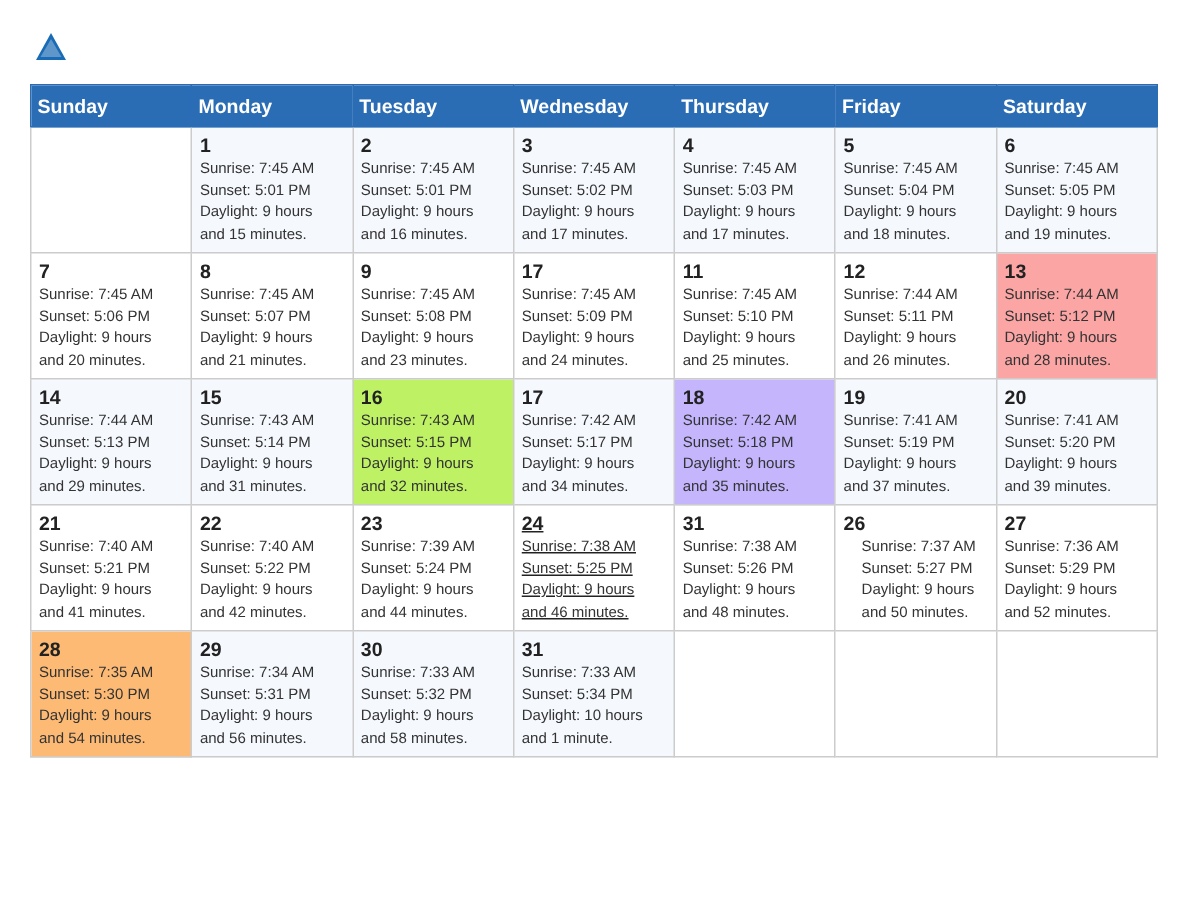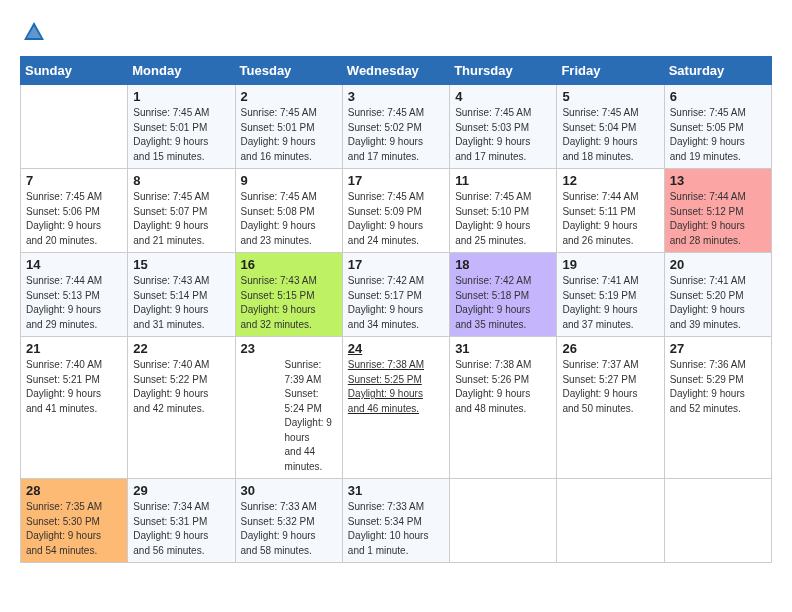--- a/index.html
+++ b/index.html
@@ -297,42 +297,42 @@
           </td>
           <td style="background: rgb(255, 255, 255);">
             <span class="day-num">22</span>
             <div class="cell-info" style="white-space: pre-line;">Sunrise: 7:40 AM
 Sunset: 5:22 PM
 Daylight: 9 hours
 and 42 minutes.</div>
           </td>
           <td style="background: rgb(255, 255, 255);">
             <span class="day-num">23</span>
-            <div class="cell-info" style="white-space: pre-line; margin-left: 44px;">Sunrise: 7:39 AM
+            <div class="cell-info" style="white-space: pre-line;">Sunrise: 7:39 AM
 Sunset: 5:24 PM
 Daylight: 9 hours
 and 44 minutes.</div>
           </td>
           <td style="background: rgb(255, 255, 255); text-decoration: underline;">
             <span class="day-num">24</span>
             <div class="cell-info" style="white-space: pre-line;">Sunrise: 7:38 AM
 Sunset: 5:25 PM
 Daylight: 9 hours
 and 46 minutes.</div>
           </td>
           <td style="background: rgb(255, 255, 255);">
             <span class="day-num">31</span>
             <div class="cell-info" style="white-space: pre-line;">Sunrise: 7:38 AM
 Sunset: 5:26 PM
 Daylight: 9 hours
 and 48 minutes.</div>
           </td>
           <td style="background: rgb(255, 255, 255);">
             <span class="day-num">26</span>
-            <div class="cell-info" style="white-space: pre-line;">Sunrise: 7:37 AM
+            <div class="cell-info" style="white-space: pre-line; margin-left: 12px;">Sunrise: 7:37 AM
 Sunset: 5:27 PM
 Daylight: 9 hours
 and 50 minutes.</div>
           </td>
           <td style="background: rgb(255, 255, 255);">
             <span class="day-num">27</span>
             <div class="cell-info" style="white-space: pre-line;">Sunrise: 7:36 AM
 Sunset: 5:29 PM
 Daylight: 9 hours
 and 52 minutes.</div>

